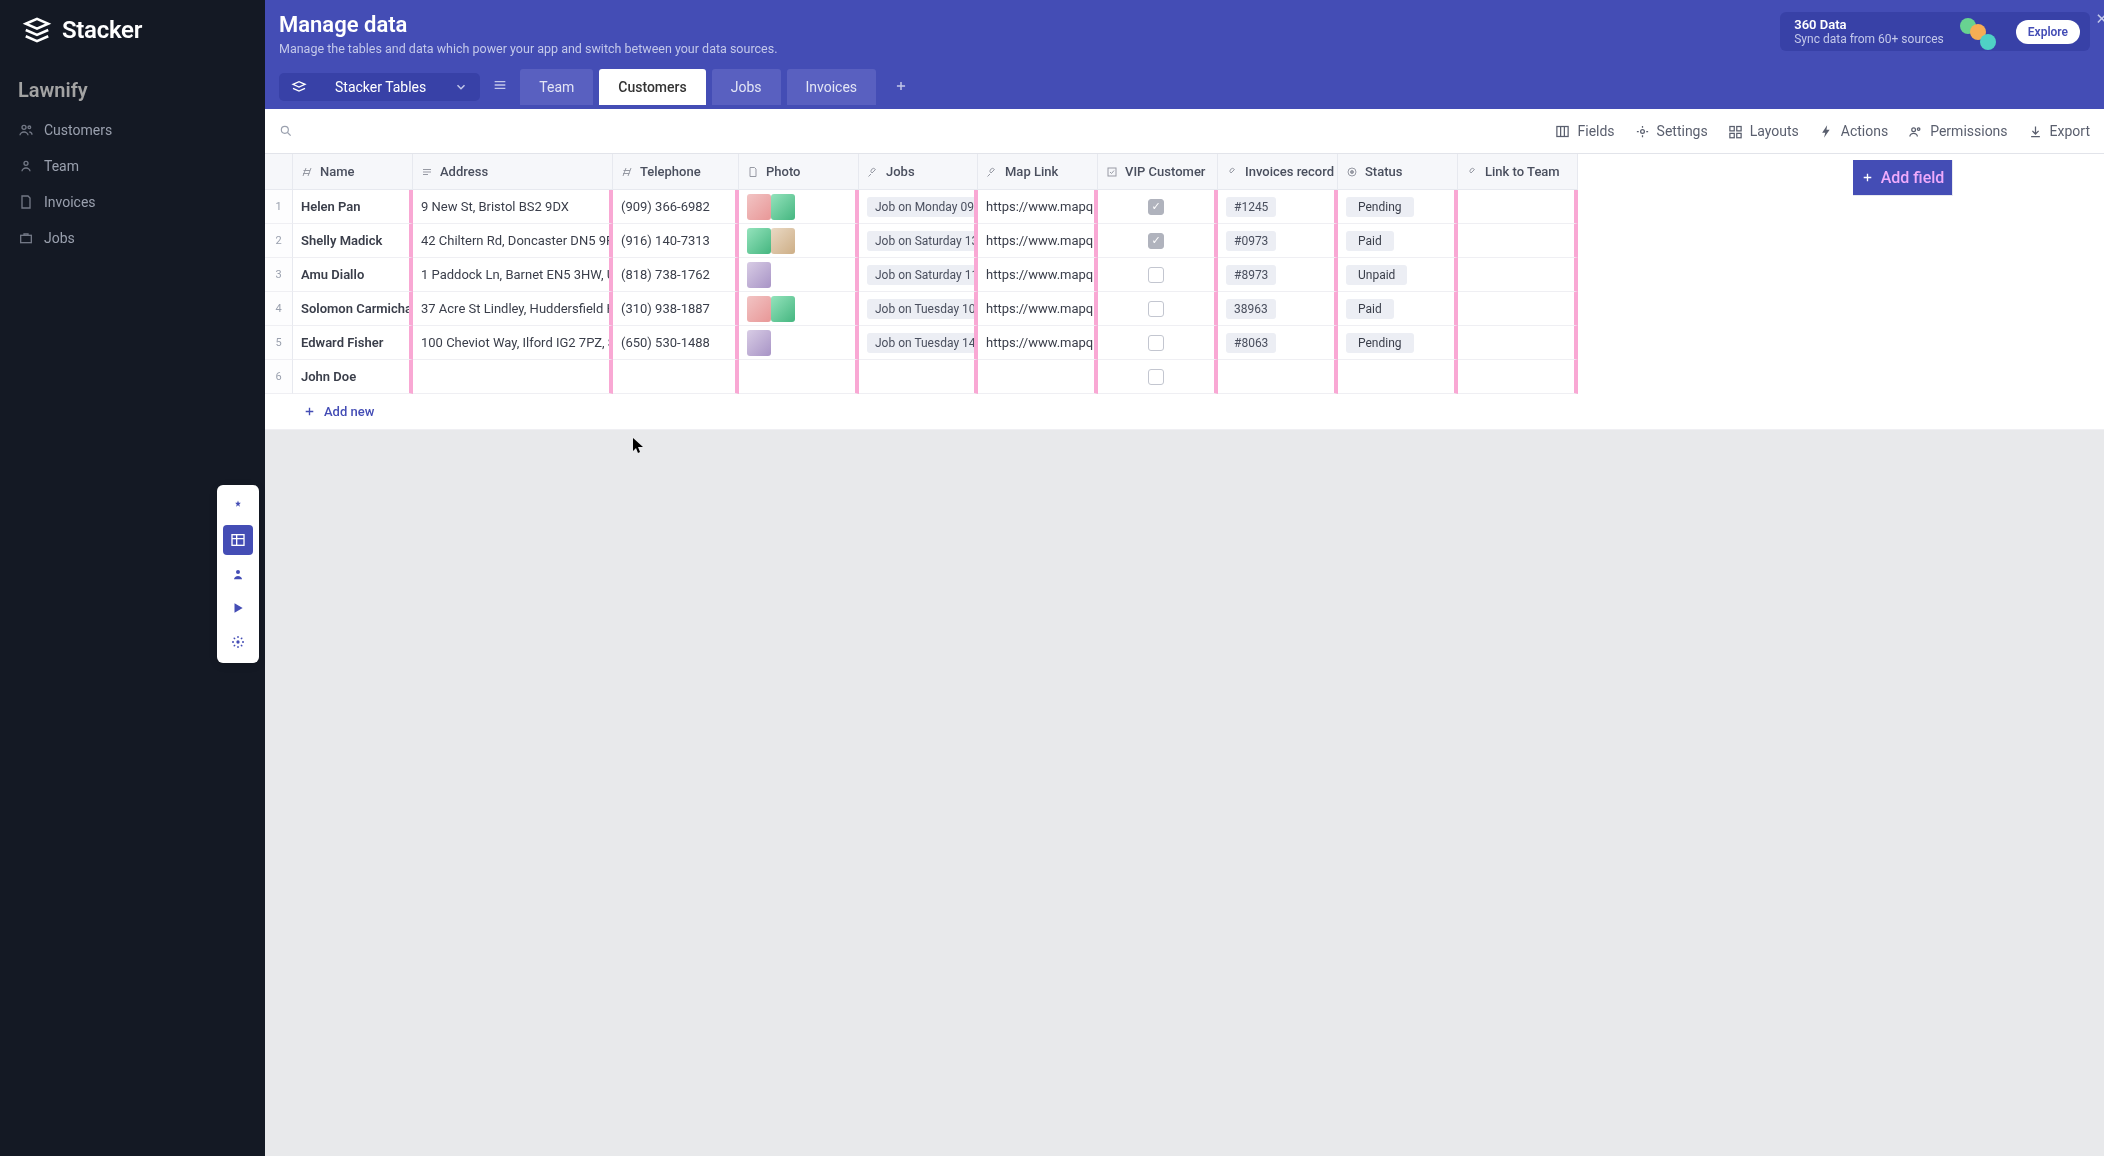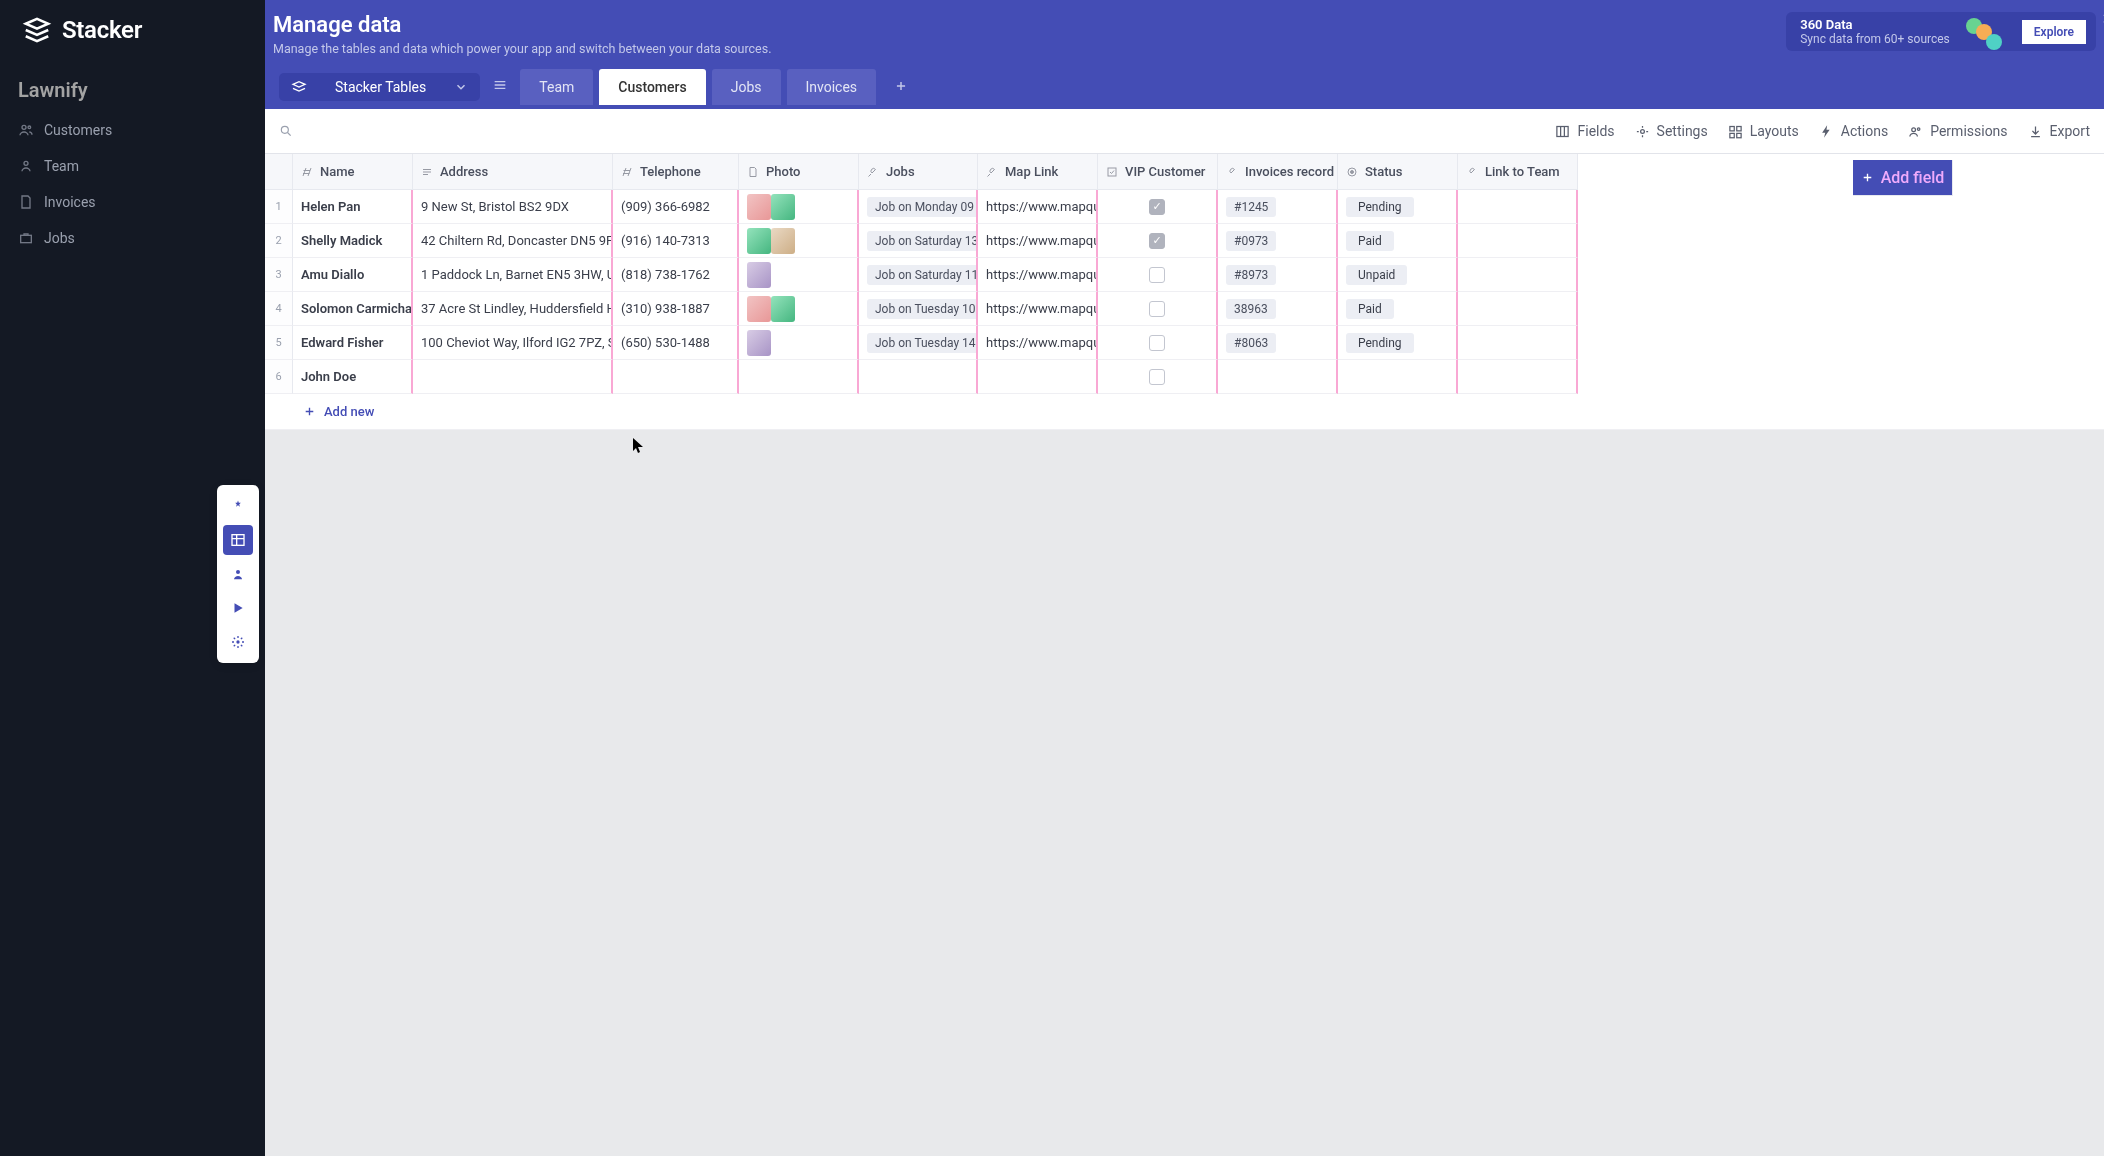--- a/index.html
+++ b/index.html
@@ -18,30 +18,30 @@
 
 .vtoolbar { position: absolute; left: 217px; top: 485px; background: #fff; border-radius: 6px; box-shadow: 0 2px 8px rgba(0,0,0,0.12); display: flex; flex-direction: column; padding: 6px; gap: 4px; z-index: 5; }
 .vtoolbar-btn { width: 30px; height: 30px; display: flex; align-items: center; justify-content: center; border-radius: 4px; cursor: pointer; color: #444db5; }
 .vtoolbar-btn.active { background: #444db5; color: #fff; }
 
 
 .main { flex: 1; display: flex; flex-direction: column; background: #e8e9eb; position: relative; }
 
 
 .header-blue { background: #444db5; color: #fff; }
-.header-top { display: flex; align-items: flex-start; justify-content: space-between; padding: 12px 8px 8px; }
+.header-top { display: flex; align-items: flex-start; justify-content: space-between; padding: 12px 14px 8px; }
 .header-title { font-size: 22px; font-weight: 600; }
 .header-sub { font-size: 12.5px; color: #c3c8ea; margin-top: 4px; }
 
 
 .promo { display: flex; align-items: center; background: #3841a7; border-radius: 6px; padding: 5px 10px 5px 14px; gap: 14px; position: relative;}
 .promo-txt { display: flex; flex-direction: column; }
 .promo-title { font-size: 13px; font-weight: 600; }
 .promo-sub { font-size: 12px; color: #c3c8ea; }
-.promo-explore { background: #fff; color: #444db5; padding: 5px 12px; border-radius: 0; font-size: 12px; font-weight: 600; cursor: pointer; }
+.promo-explore { background: #fff; color: #444db5; padding: 5px 12px; border-radius: 12px; font-size: 12px; font-weight: 600; cursor: pointer; }
 .promo-close { position: absolute; top: -2px; right: -18px; font-size: 15px; cursor: pointer; color: #c3c8ea; }
 .promo-dots { display: flex; gap: -4px; position: relative; height: 24px; width: 44px; }
 .promo-dot { width: 16px; height: 16px; border-radius: 50%; position: absolute; }
 .promo-dot.d1 { background: #68d391; top: -2px; left: 2px; }
 .promo-dot.d2 { background: #f6ad55; top: 4px; left: 12px; }
 .promo-dot.d3 { background: #4fd1c5; top: 14px; left: 22px; }
 
 
 .tabs-row { display: flex; align-items: center; padding: 0 14px 0; gap: 6px; height: 45px; }
 .src-select { display: flex; align-items: center; gap: 28px; background: #3841a7; padding: 6px 12px; border-radius: 5px; cursor: pointer; font-size: 14px; }
@@ -58,21 +58,21 @@
 .tool-btn svg { }
 
 
 .table-wrap { background: #fff; overflow: auto; }
 .grid { display: grid; grid-template-columns: 28px 120px 200px 126px 120px 119px 120px 120px 120px 120px 120px; font-size: 13px; }
 .hdr { display: flex; align-items: center; gap: 7px; padding: 8px 8px; background: #f6f7fa; border-right: 1px solid #e7e9ef; border-bottom: 1px solid #e7e9ef; color: #4a4f5e; font-weight: 500; height: 36px; white-space: nowrap; overflow: hidden; }
 .hdr svg { flex-shrink: 0; opacity: 0.55; }
 .add-field { background: #444db5; color: #f0abfc; justify-content: center; cursor: pointer; }
 .add-field svg { opacity: 1; }
 .rownum { display: flex; align-items: center; justify-content: center; color: #9aa0ae; font-size: 11px; border-right: 1px solid #e7e9ef; border-bottom: 1px solid #efeff3; background: #fdfdfe; height: 34px; }
-.cell { display: flex; align-items: center; padding: 0 8px; border-right: 2px solid #f9a8d4; border-bottom: 1px solid #efeff3; height: 34px; white-space: nowrap; overflow: hidden; color: #3a3e4a; }
+.cell { display: flex; align-items: center; padding: 0 8px; border-right: 4px solid #f9a8d4; border-bottom: 1px solid #efeff3; height: 34px; white-space: nowrap; overflow: hidden; color: #3a3e4a; }
 .cell.name { font-weight: 600; }
 .avatar-set { display: flex; gap: -4px; }
 .avatar { width: 24px; height: 26px; border-radius: 3px; }
 .av-a{ background: linear-gradient(135deg,#f2c4c4,#e89797);} 
 .av-b{ background: linear-gradient(135deg,#94e3bc,#45b680);} 
 .av-c{ background: linear-gradient(135deg,#d8cce5,#a894c6);} 
 .av-d{ background: linear-gradient(135deg,#ead9c4,#cdae86);} 
 .chip { background: #eceef4; color: #4a4f5e; padding: 3px 8px; border-radius: 3px; font-size: 12px; }
 .chk { width: 16px; height: 16px; border: 1px solid #c3c6d0; border-radius: 3px; display: inline-flex; align-items: center; justify-content: center; margin: 0 auto;}
 .chk.on { background: #b0b3bd; border-color: #b0b3bd; }

